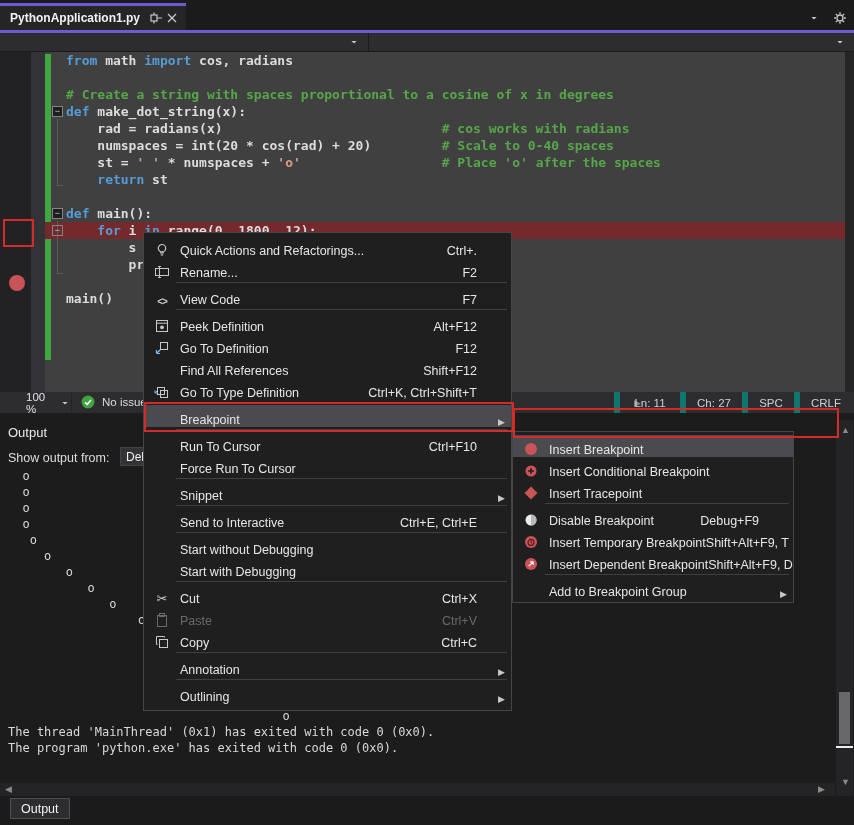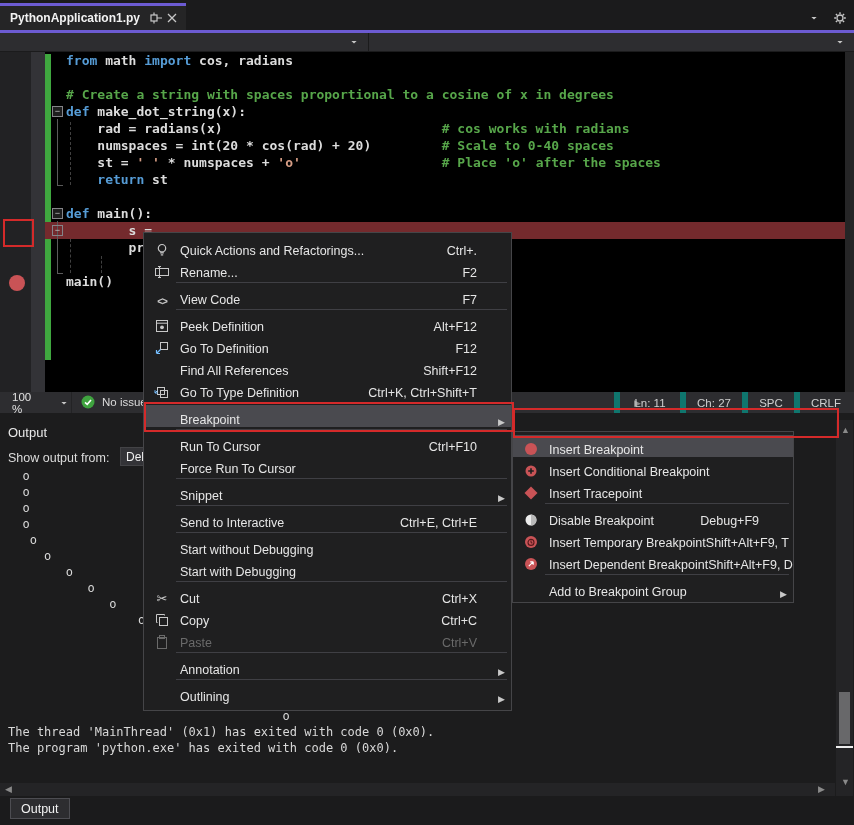--- a/index.html
+++ b/index.html
@@ -16,21 +16,21 @@
   #win-icons{right:6px;top:10px;display:flex;gap:10px;}
   #accent-line{left:0;top:30px;width:854px;height:3px;background:#6C5BD2;}
 
   
   #navbar{left:0;top:33px;width:854px;height:19px;background:#2D2D30;border-bottom:1px solid #1B1B1C;box-sizing:border-box;}
   .combo-half{position:absolute;top:0;height:18px;display:flex;align-items:center;justify-content:flex-end;padding-right:6px;box-sizing:border-box;}
   #nav-combo-left{left:0;width:369px;border-right:1px solid #1B1B1C;}
   #nav-combo-right{left:370px;width:484px;}
 
   
-  #editor{left:0;top:52px;width:854px;height:340px;background:#000000;overflow:hidden;}
+  #editor{left:0;top:52px;width:854px;height:340px;background:#404040;overflow:hidden;}
   #bp-margin{left:0;top:0;width:31px;height:340px;background:#222224;}
   #gray-strip{left:31px;top:0;width:14px;height:340px;background:#333337;}
   #green-bar{left:45px;top:2px;width:6px;height:306px;background:#3FA73F;}
   #code-lines{left:0;top:0;width:854px;}
   .code-line{height:17px;line-height:17px;padding-left:66px;white-space:pre;position:relative;
              font-family:"DejaVu Sans Mono",monospace;font-size:13px;font-weight:bold;color:#DCDCDC;}
   .code-line .k{color:#569CD6;}
   .code-line .c{color:#57A64A;}
   .code-line .s{color:#D69D85;}
   #bp-line-hl{left:45px;top:170px;width:800px;height:17px;background:#742A2D;}
@@ -39,21 +39,21 @@
   .fold.on-red{background:transparent;}
   .scopeline{width:1px;background:#5A5A5A;left:57px;}
   .scopetick{height:1px;background:#5A5A5A;left:57px;width:6px;}
   .indent-guide{width:0;border-left:1px dashed #404040;}
   #bp-glyph{left:9px;top:223px;width:16px;height:16px;border-radius:50%;background:#C95356;z-index:3;}
   #editor-vscroll{left:845px;top:0;width:9px;height:340px;background:#252526;}
 
   
   #editor-status{left:0;top:392px;width:854px;height:21px;background:#2D2D30;}
   #zoom-combo{left:0;top:0;width:72px;height:21px;border-right:1px solid #232325;box-sizing:border-box;
-              display:flex;align-items:center;padding-left:12px;gap:14px;color:#E0E0E0;font-size:11.5px;}
+              display:flex;align-items:center;padding-left:26px;gap:14px;color:#E0E0E0;font-size:11.5px;}
   #issues{left:80px;top:2px;display:flex;align-items:center;gap:6px;color:#DCDCDC;font-size:11.5px;white-space:nowrap;}
   #hscroll-arrow{left:634px;top:5px;}
   #doc-status{right:2px;top:0;height:21px;display:flex;}
   #doc-status .cell{height:21px;display:flex;align-items:center;justify-content:center;
                     color:#CFCFCF;font-size:11.5px;border-left:6px solid #0f766e;}
 
   
   #output-panel{left:0;top:413px;width:854px;height:383px;background:#1C1C1D;}
   #output-title{left:8px;top:12px;font-size:13px;color:#E8E8E8;}
   #output-toolbar-label{left:8px;top:38px;font-size:12.5px;color:#DCDCDC;}
@@ -159,20 +159,21 @@
       <div class="code-line"><span class="k">from</span><span> math </span><span class="k">import</span><span> cos, radians</span></div>
       <div class="code-line"></div>
       <div class="code-line"><span class="c"># Create a string with spaces proportional to a cosine of x in degrees</span></div>
       <div class="code-line"><span class="k">def</span><span> make_dot_string(x):</span></div>
       <div class="code-line"><span>    rad = radians(x)                            </span><span class="c"># cos works with radians</span></div>
       <div class="code-line"><span>    numspaces = int(20 * cos(rad) + 20)         </span><span class="c"># Scale to 0-40 spaces</span></div>
       <div class="code-line"><span>    st = </span><span class="s">' '</span><span> * numspaces + </span><span class="s">'o'</span><span>                  </span><span class="c"># Place 'o' after the spaces</span></div>
       <div class="code-line"><span>    </span><span class="k">return</span><span> st</span></div>
       <div class="code-line"></div>
       <div class="code-line"><span class="k">def</span><span> main():</span></div>
+      <div class="code-line"><span>    </span><span class="k">for</span><span> i </span><span class="k">in</span><span> range(0, 1800, 12):</span></div>
       <div class="code-line"><span>        s =</span></div>
       <div class="code-line"><span>        pr</span></div>
       <div class="code-line"></div>
       <div class="code-line"><span>main()</span></div>
     </div>
   <div id="bp-glyph" class="abs"></div>
 
   <div class="fold abs" style="left:52px;top:54px;">−</div>
   <div class="fold abs" style="left:52px;top:156px;">−</div>
   <div class="fold abs on-red" style="left:52px;top:173px;">−</div>
@@ -383,40 +384,40 @@
     </div>
     <div class="msep"></div>
     <div class="mi">
       <span class="ic">
         <span style="color:#C8C8C8;font-size:13px;">✂</span>
       </span>
       <span class="lbl">Cut</span>
       <span class="sc">Ctrl+X</span>
       <span class="sub-arrow"></span>
     </div>
+    <div class="mi disabled">
+      <span class="ic">
+        <svg width="16" height="16" viewBox="0 0 16 16">
+          <rect x="3.5" y="3.5" width="9" height="11" fill="none" stroke="#6A6A6A"></rect>
+          <rect x="5.5" y="1.5" width="5" height="3" fill="none" stroke="#6A6A6A"></rect>
+        </svg>
+      </span>
+      <span class="lbl">Paste</span>
+      <span class="sc">Ctrl+V</span>
+      <span class="sub-arrow"></span>
+    </div>
     <div class="mi">
       <span class="ic">
         <svg width="16" height="16" viewBox="0 0 16 16">
           <rect x="5.5" y="5.5" width="8" height="8" fill="none" stroke="#C8C8C8"></rect>
           <path d="M3.5 10.5 H2.5 V2.5 H10.5 V3.5" fill="none" stroke="#C8C8C8"></path>
         </svg>
       </span>
       <span class="lbl">Copy</span>
       <span class="sc">Ctrl+C</span>
-      <span class="sub-arrow"></span>
-    </div>
-    <div class="mi disabled">
-      <span class="ic">
-        <svg width="16" height="16" viewBox="0 0 16 16">
-          <rect x="3.5" y="3.5" width="9" height="11" fill="none" stroke="#6A6A6A"></rect>
-          <rect x="5.5" y="1.5" width="5" height="3" fill="none" stroke="#6A6A6A"></rect>
-        </svg>
-      </span>
-      <span class="lbl">Paste</span>
-      <span class="sc">Ctrl+V</span>
       <span class="sub-arrow"></span>
     </div>
     <div class="msep"></div>
     <div class="mi">
       <span class="ic"></span>
       <span class="lbl">Annotation</span>
       <span class="sub-arrow">▶</span>
     </div>
     <div class="msep"></div>
     <div class="mi">

